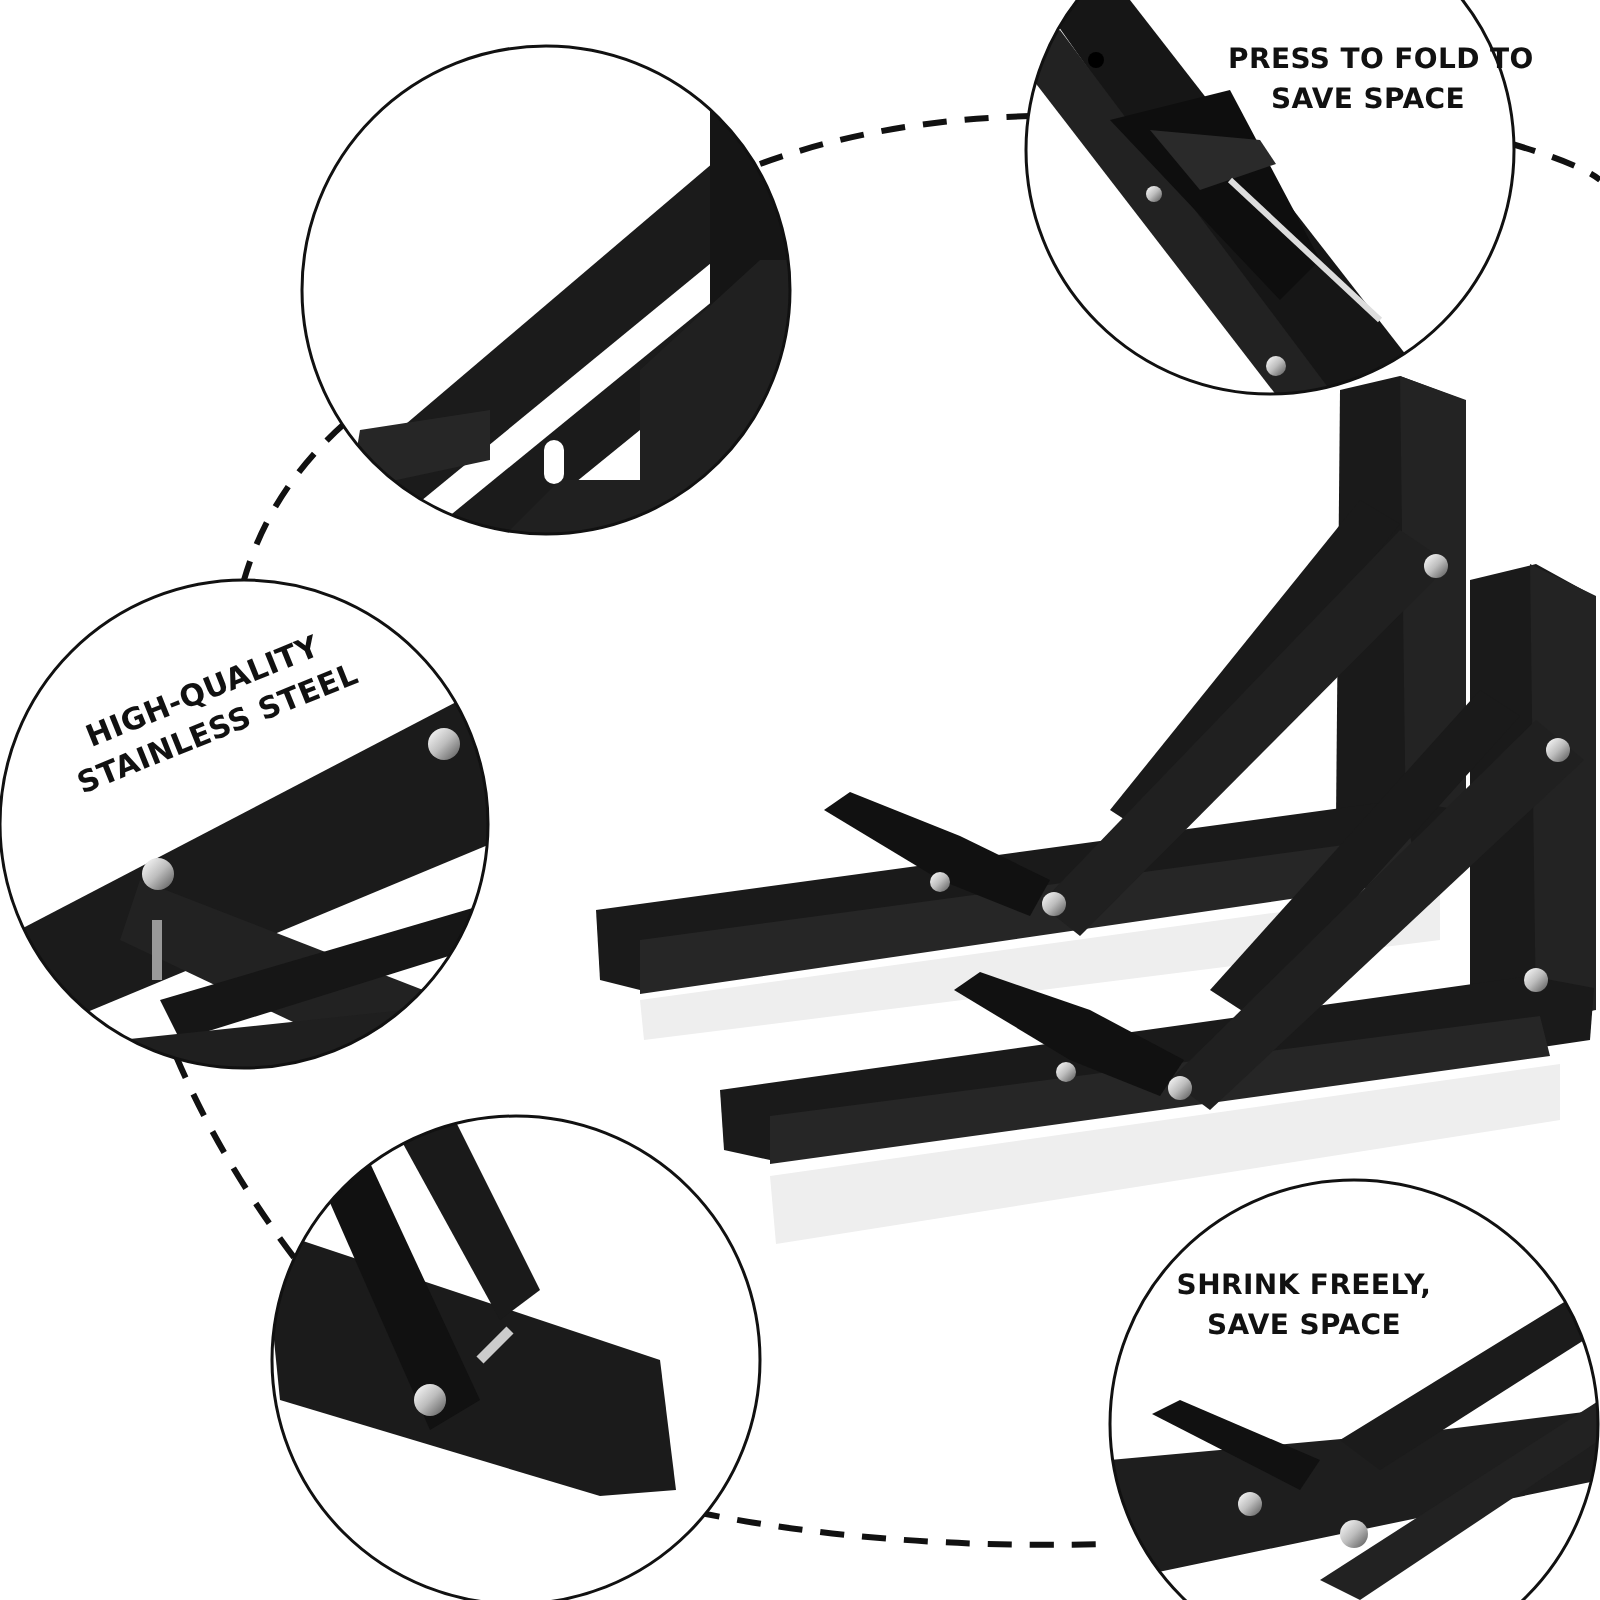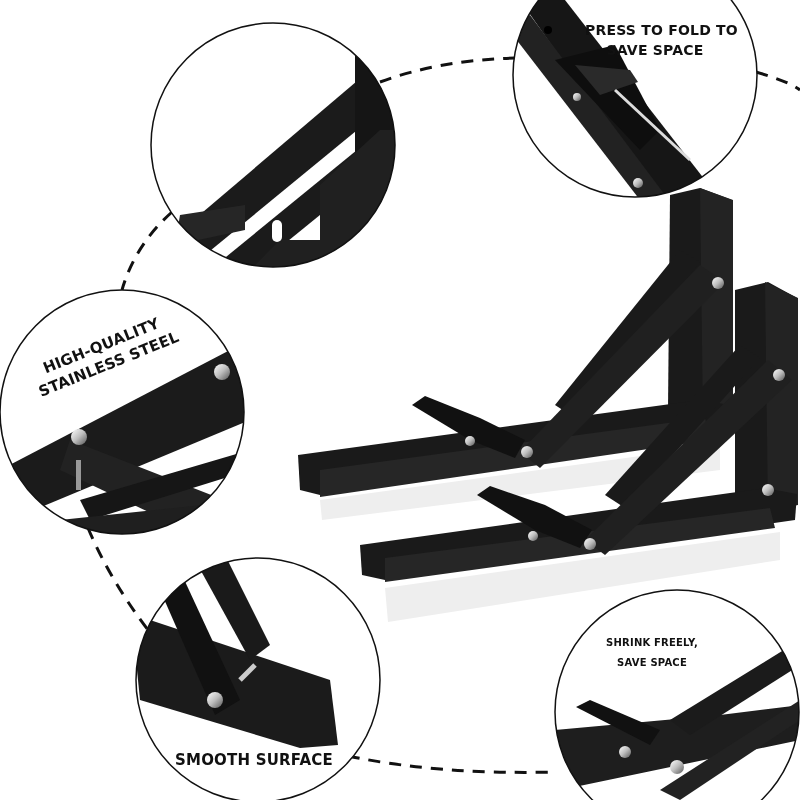--- a/index.html
+++ b/index.html
@@ -147,30 +147,29 @@
         <path d="M 660 790 L 800 700 L 800 720 L 680 800 Z" fill="#222"></path>
         <path d="M 576 707 L 590 700 L 660 730 L 650 745 Z" fill="#111"></path>
         <circle cx="625" cy="752" r="6" fill="url(#rivetG)"></circle>
         <circle cx="677" cy="767" r="7" fill="url(#rivetG)"></circle>
       </g>
       <circle cx="677" cy="712" r="122" fill="none" stroke="#111" stroke-width="1.5"></circle>
     </g>
   </svg>
 
 
-  <div class="callout-text" style="left:585px; top:20px; width:140px;">
+  <div class="callout-text" style="left:614px; top:20px; width:140px;">
     <div>PRESS TO FOLD TO</div>
     <div>SAVE SPACE</div>
   </div>
 
   <div class="callout-text rot" style="left:20px; top:335px; width:170px; transform: rotate(-22deg); font-size:15px;">
     <div>HIGH-QUALITY</div>
     <div>STAINLESS STEEL</div>
   </div>
 
-  <div class="callout-text" style="left:175px; top:750px; font-size:15px;">SMOOTH SURFACE</div>
 
-  <div class="callout-text" style="left:582px; top:633px; width:140px; font-size:10px;">
+  <div class="callout-text" style="left:582px; top:633px; width:140px; font-size:14px;">
     <div>SHRINK FREELY,</div>
     <div>SAVE SPACE</div>
   </div>
 
 </div>
 
 </body></html>

